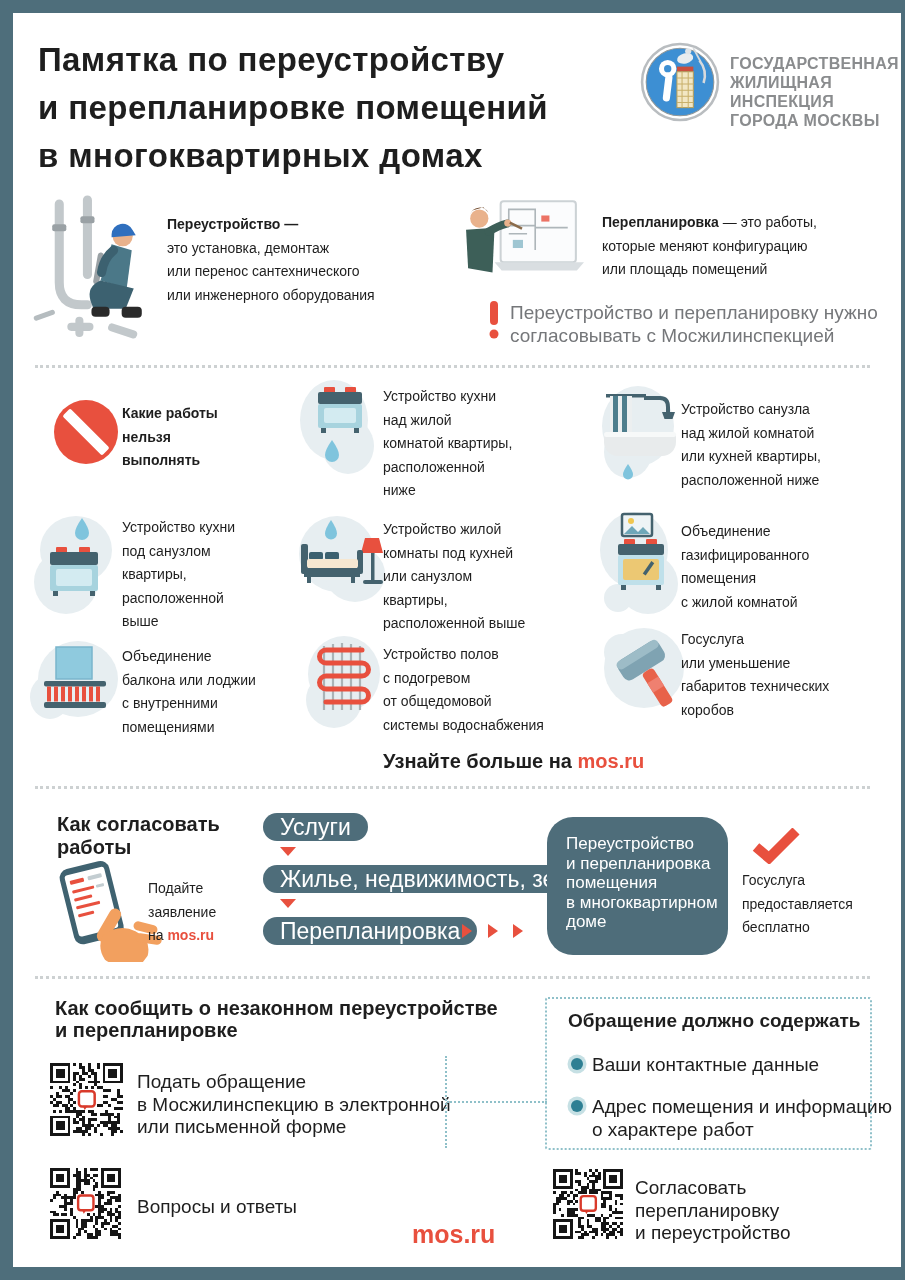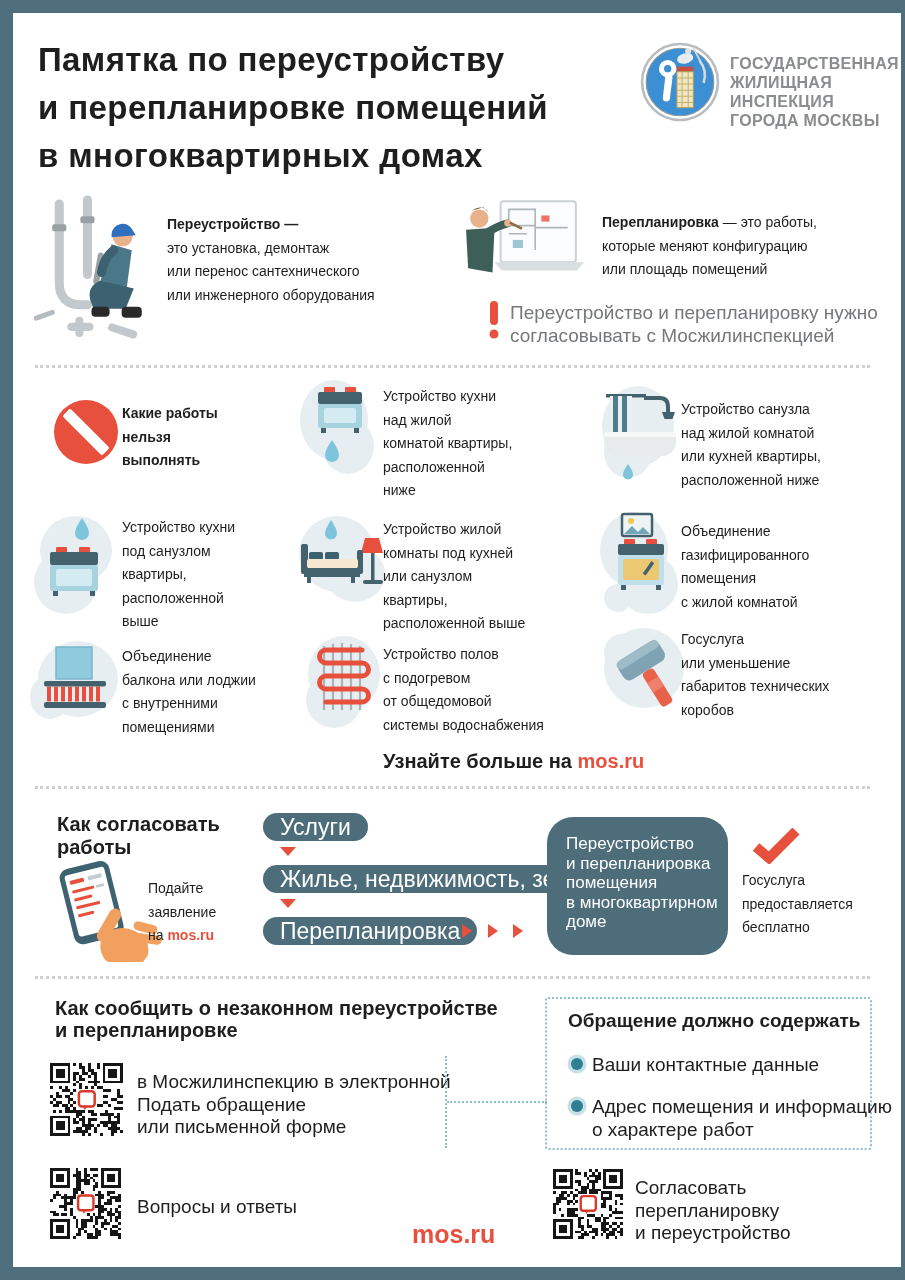--- a/index.html
+++ b/index.html
@@ -594,22 +594,22 @@
         <rect x="20" y="2" width="3" height="3" fill="#161616"></rect>
         <rect x="0" y="18" width="7" height="7" fill="#161616"></rect>
         <rect x="1" y="19" width="5" height="5" fill="#fff"></rect>
         <rect x="2" y="20" width="3" height="3" fill="#161616"></rect>
         <g shape-rendering="auto">
           <rect x="9.9" y="9.7" width="5.4" height="5.2" rx="1" fill="#fff" stroke="#d93a2b" stroke-width="0.85"></rect>
           <path d="M11.2,14.6 l0.7,1.5 l1,-1.5 z" fill="#d93a2b"></path>
         </g>
       </svg></div>
   <div class="abs small-text" style="left:137px;top:1071px;">
+      <div class="ln">Подать обращение</div>
       <div class="ln">в Мосжилинспекцию в электронной</div>
-      <div class="ln">Подать обращение</div>
       <div class="ln">или письменной форме</div>
     </div>
 
   <div class="conn-v" style="left:445px;top:1056px;height:92px;"></div>
   <div class="conn-h" style="left:447px;top:1101px;width:100px;"></div>
 
   <div class="req-box" style="left:545px;top:997px;width:327px;height:153px;"></div>
   <div class="abs b" style="left:568px;top:1010px;font-size:19px;">Обращение должно содержать</div>
   <div class="bullet-dot" style="left:571px;top:1058px;"></div>
   <div class="abs small-text" style="left:592px;top:1054px;">

